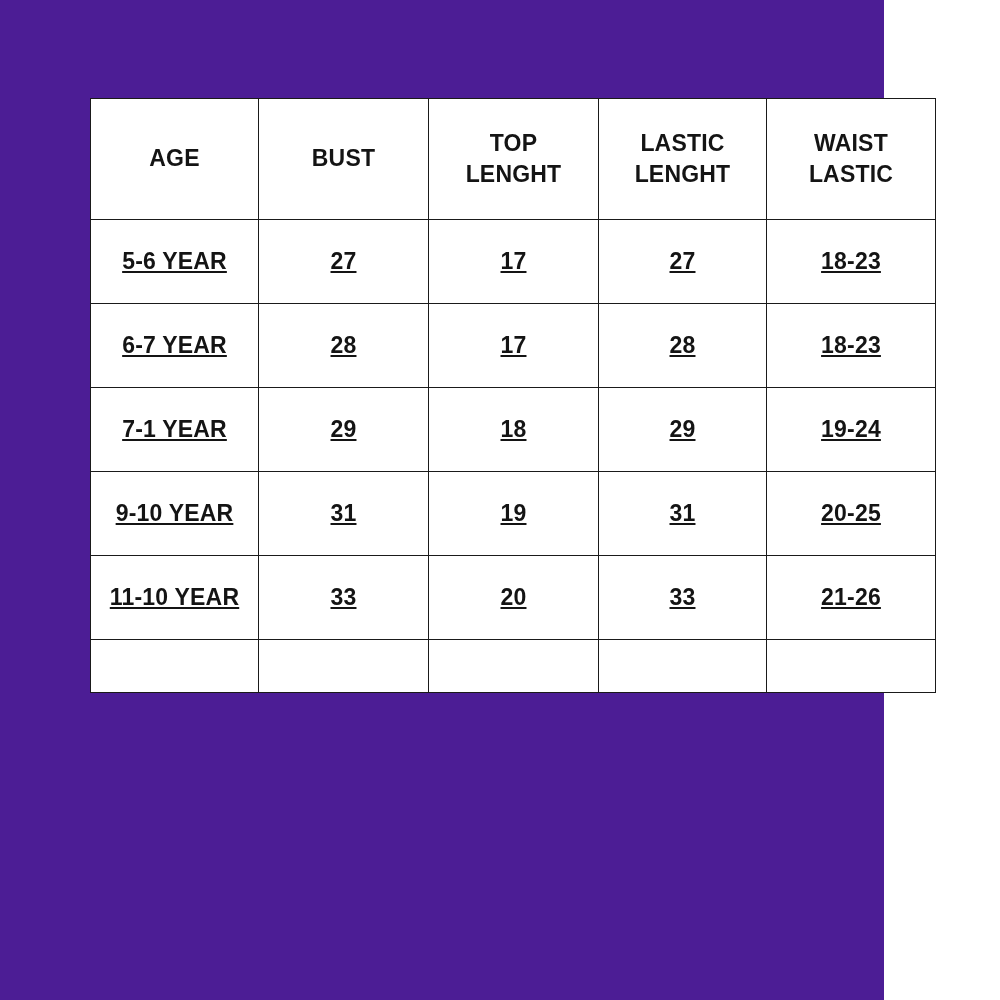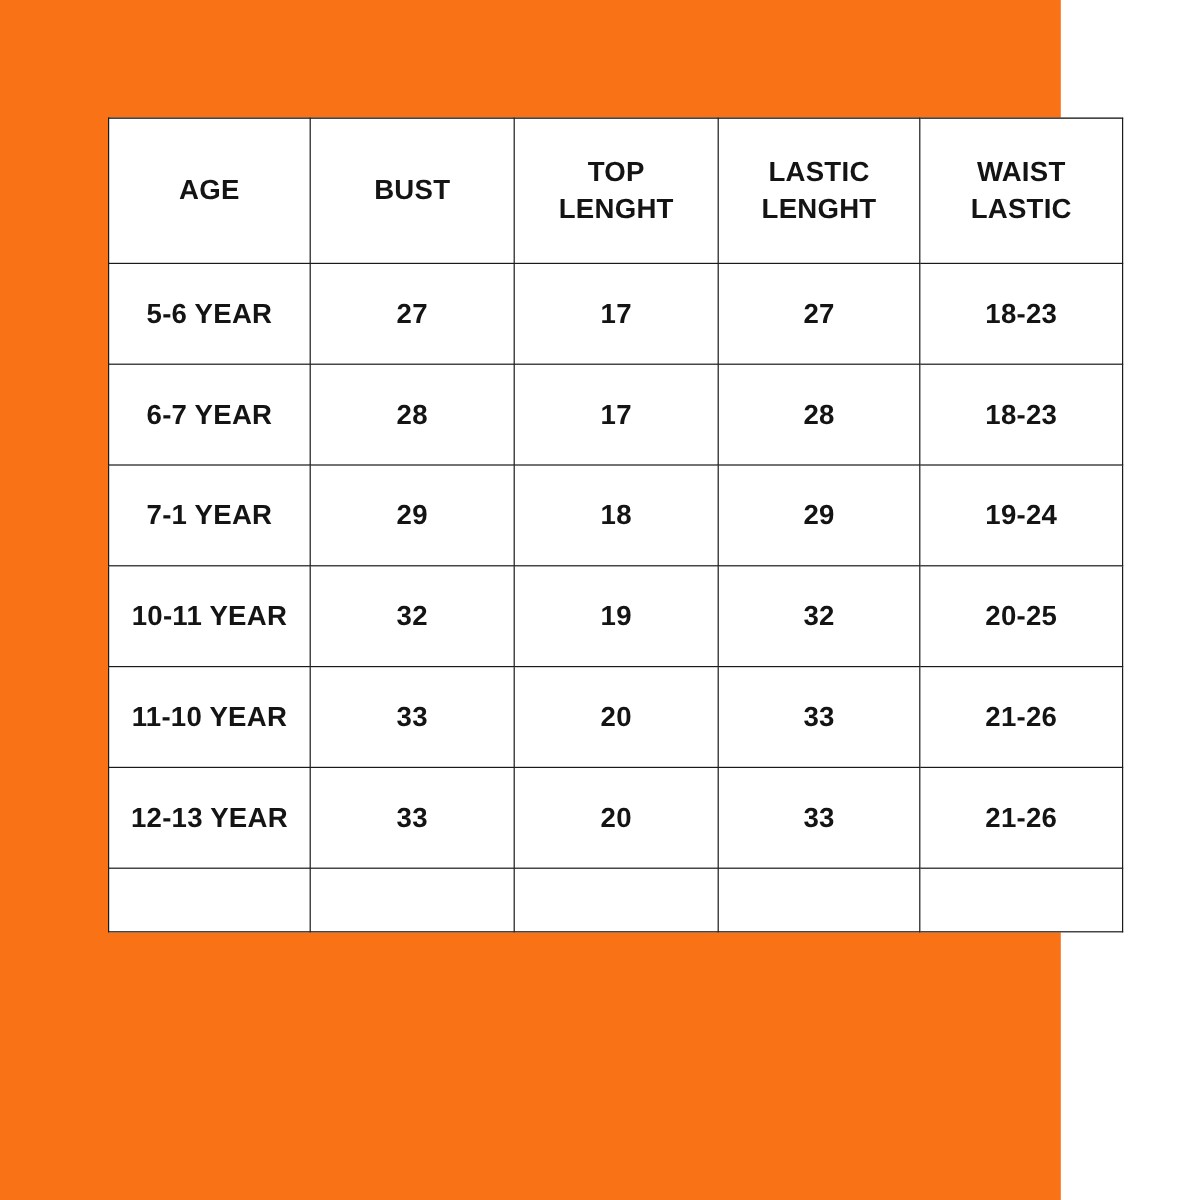--- a/index.html
+++ b/index.html
@@ -11,21 +11,21 @@
     width: 1000px;
     height: 1000px;
     font-family: "Liberation Sans", sans-serif;
     color: #111111;
     overflow: hidden;
   }
   .page {
     position: relative;
     width: 884px;
     height: 1000px;
-    background: #f97316;
+    background: #4c1d95;
   }
   .table-wrap {
     position: absolute;
     left: 90px;
     top: 98px;
     width: 845px;
   }
   table.size-chart {
     border-collapse: collapse;
     table-layout: fixed;
@@ -50,20 +50,21 @@
   table.size-chart thead th {
     height: 112px;
     font-size: 23px;
     line-height: 1.35;
     padding: 4px 6px;
   }
   table.size-chart tbody td {
     height: 79px;
     font-size: 23px;
     padding: 2px 6px;
+    text-decoration: underline;
   }
   table.size-chart tbody td.age-cell {
     font-size: 23px;
   }
   
   .edge-line {
     position: absolute;
     left: 90px;
     top: 98px;
     width: 1.5px;
@@ -137,35 +138,28 @@
           <td>18-23</td>
         </tr>
         <tr>
           <td class="age-cell">7-1 YEAR</td>
           <td>29</td>
           <td>18</td>
           <td>29</td>
           <td>19-24</td>
         </tr>
         <tr>
-          <td class="age-cell">10-11 YEAR</td>
-          <td>32</td>
+          <td class="age-cell">9-10 YEAR</td>
+          <td>31</td>
           <td>19</td>
-          <td>32</td>
+          <td>31</td>
           <td>20-25</td>
         </tr>
         <tr>
           <td class="age-cell">11-10 YEAR</td>
-          <td>33</td>
-          <td>20</td>
-          <td>33</td>
-          <td>21-26</td>
-        </tr>
-        <tr>
-          <td class="age-cell">12-13 YEAR</td>
           <td>33</td>
           <td>20</td>
           <td>33</td>
           <td>21-26</td>
         </tr>
         <tr class="bottom-pad-row">
           <td></td>
           <td></td>
           <td></td>
           <td></td>

